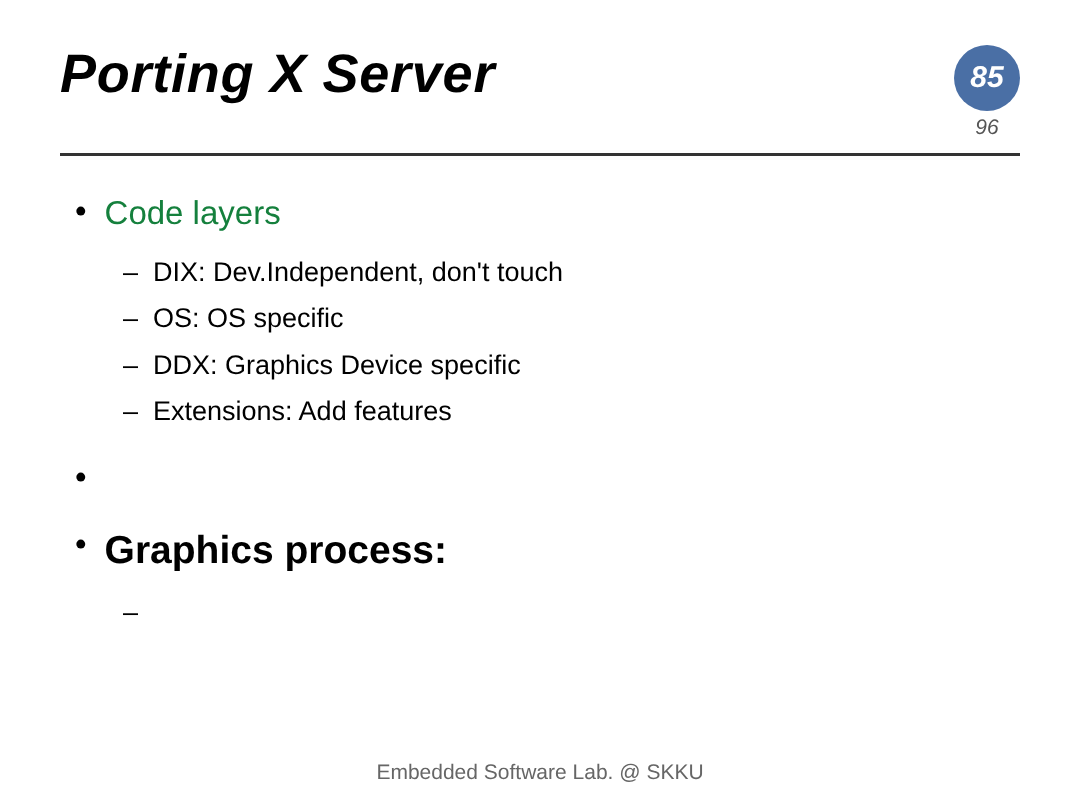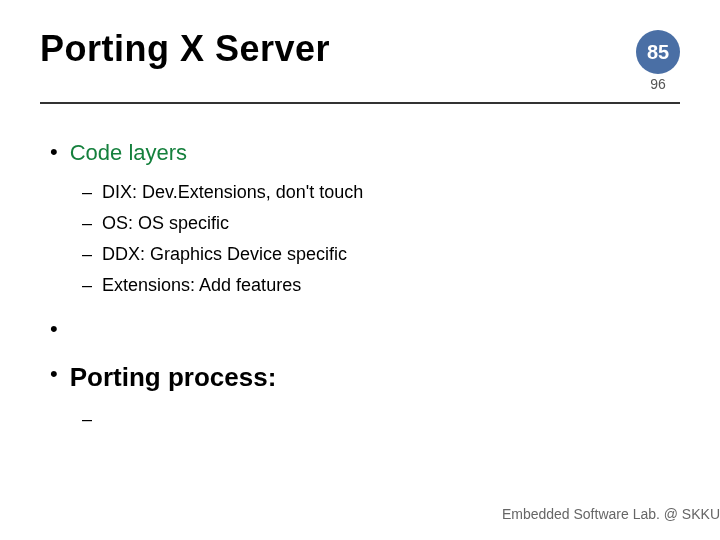--- a/index.html
+++ b/index.html
@@ -23,21 +23,22 @@
       position: relative;
       padding: 28px 40px 20px 40px;
     }
 
     .header {
       display: flex;
       align-items: flex-start;
       justify-content: space-between;
       border-bottom: 2px solid #333333;
       padding-bottom: 10px;
-      margin-bottom: 35px;
+      margin-bottom: 24px;
+      font-style: italic;
     }
 
     .title {
       font-size: 36px;
       font-weight: bold;
       color: #000000;
       letter-spacing: 0.5px;
     }
 
     .badge-container {
@@ -127,21 +128,21 @@
       font-size: 18px;
       color: #000000;
       line-height: 1.4;
     }
 
     .footer {
       position: absolute;
       bottom: 18px;
       left: 0;
       right: 0;
-      text-align: right;
+      text-align: center;
       font-size: 14px;
       color: #666666;
     }
   </style>
 </head>
 <body>
 
 <div class="slide">
 
   <div class="header">
@@ -155,21 +156,21 @@
   <div class="content">
 
     <div class="bullet-section">
       <div class="bullet-item">
         <span class="bullet-dot">•</span>
         <span class="bullet-label-normal">Code layers</span>
       </div>
       <div class="sub-list">
         <div class="sub-item">
           <span class="dash">–</span>
-          <span class="sub-text">DIX: Dev.Extensions, don't touch</span>
+          <span class="sub-text">DIX: Dev.Independent, don't touch</span>
         </div>
         <div class="sub-item">
           <span class="dash">–</span>
           <span class="sub-text">OS: OS specific</span>
         </div>
         <div class="sub-item">
           <span class="dash">–</span>
           <span class="sub-text">DDX: Graphics Device specific</span>
         </div>
         <div class="sub-item">
@@ -181,21 +182,21 @@
 
     <div class="bullet-section">
       <div class="bullet-item">
         <span class="bullet-dot">•</span>
       </div>
     </div>
 
     <div class="bullet-section">
       <div class="bullet-item">
         <span class="bullet-dot">•</span>
-        <span class="bullet-label-bold">Porting process:</span>
+        <span class="bullet-label-bold">Graphics process:</span>
       </div>
       <div class="sub-list">
         <div class="sub-item">
           <span class="dash">–</span>
         </div>
       </div>
     </div>
 
   </div>
 

